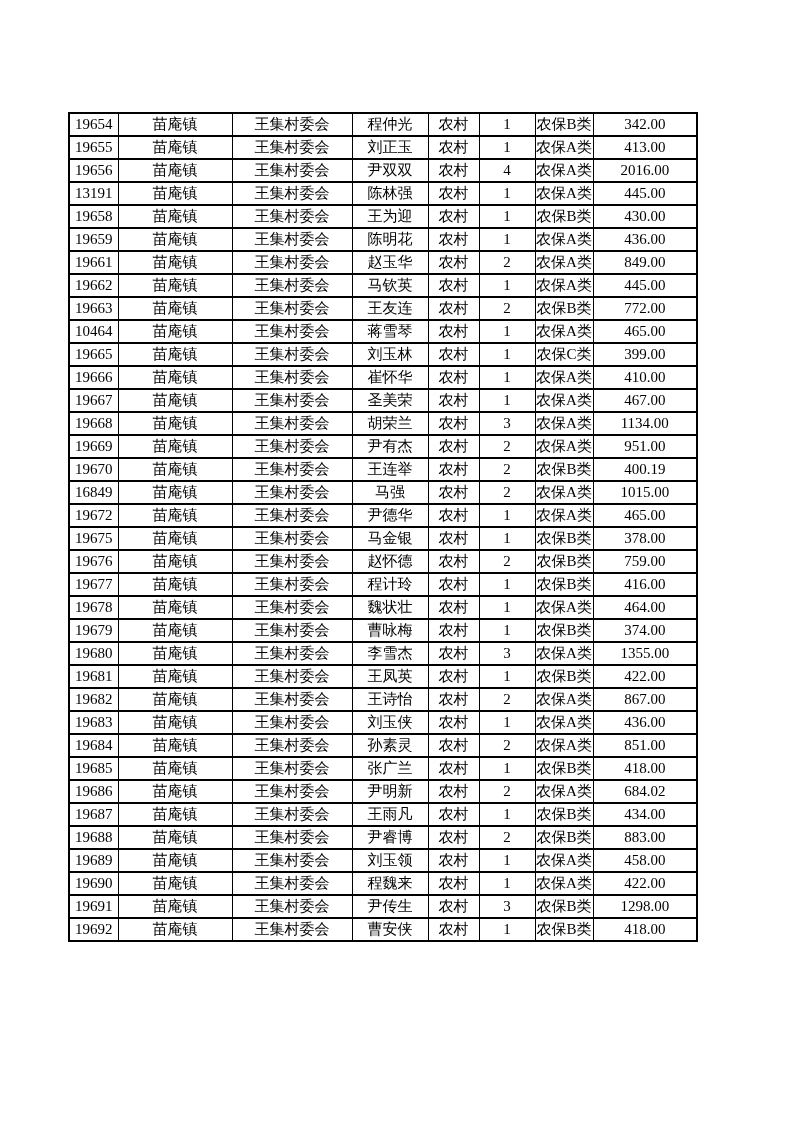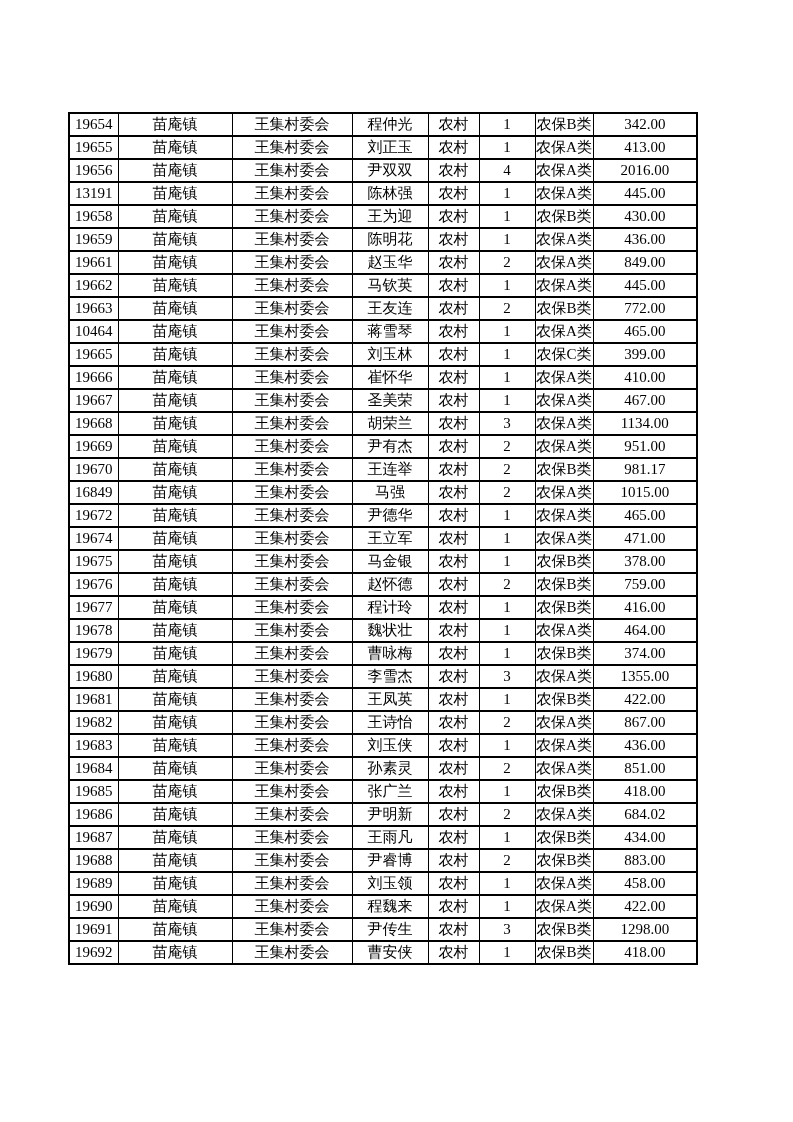--- a/index.html
+++ b/index.html
@@ -222,51 +222,41 @@
           <td>951.00</td>
         </tr>
         <tr>
           <td>19670</td>
           <td>苗庵镇</td>
           <td>王集村委会</td>
           <td>王连举</td>
           <td>农村</td>
           <td>2</td>
           <td>农保B类</td>
-          <td>981.17</td>
+          <td>400.19</td>
         </tr>
         <tr>
           <td>16849</td>
           <td>苗庵镇</td>
           <td>王集村委会</td>
           <td>马强</td>
           <td>农村</td>
           <td>2</td>
           <td>农保A类</td>
           <td>1015.00</td>
         </tr>
         <tr>
           <td>19672</td>
           <td>苗庵镇</td>
           <td>王集村委会</td>
           <td>尹德华</td>
           <td>农村</td>
           <td>1</td>
           <td>农保A类</td>
           <td>465.00</td>
-        </tr>
-        <tr>
-          <td>19674</td>
-          <td>苗庵镇</td>
-          <td>王集村委会</td>
-          <td>王立军</td>
-          <td>农村</td>
-          <td>1</td>
-          <td>农保A类</td>
-          <td>471.00</td>
         </tr>
         <tr>
           <td>19675</td>
           <td>苗庵镇</td>
           <td>王集村委会</td>
           <td>马金银</td>
           <td>农村</td>
           <td>1</td>
           <td>农保B类</td>
           <td>378.00</td>

